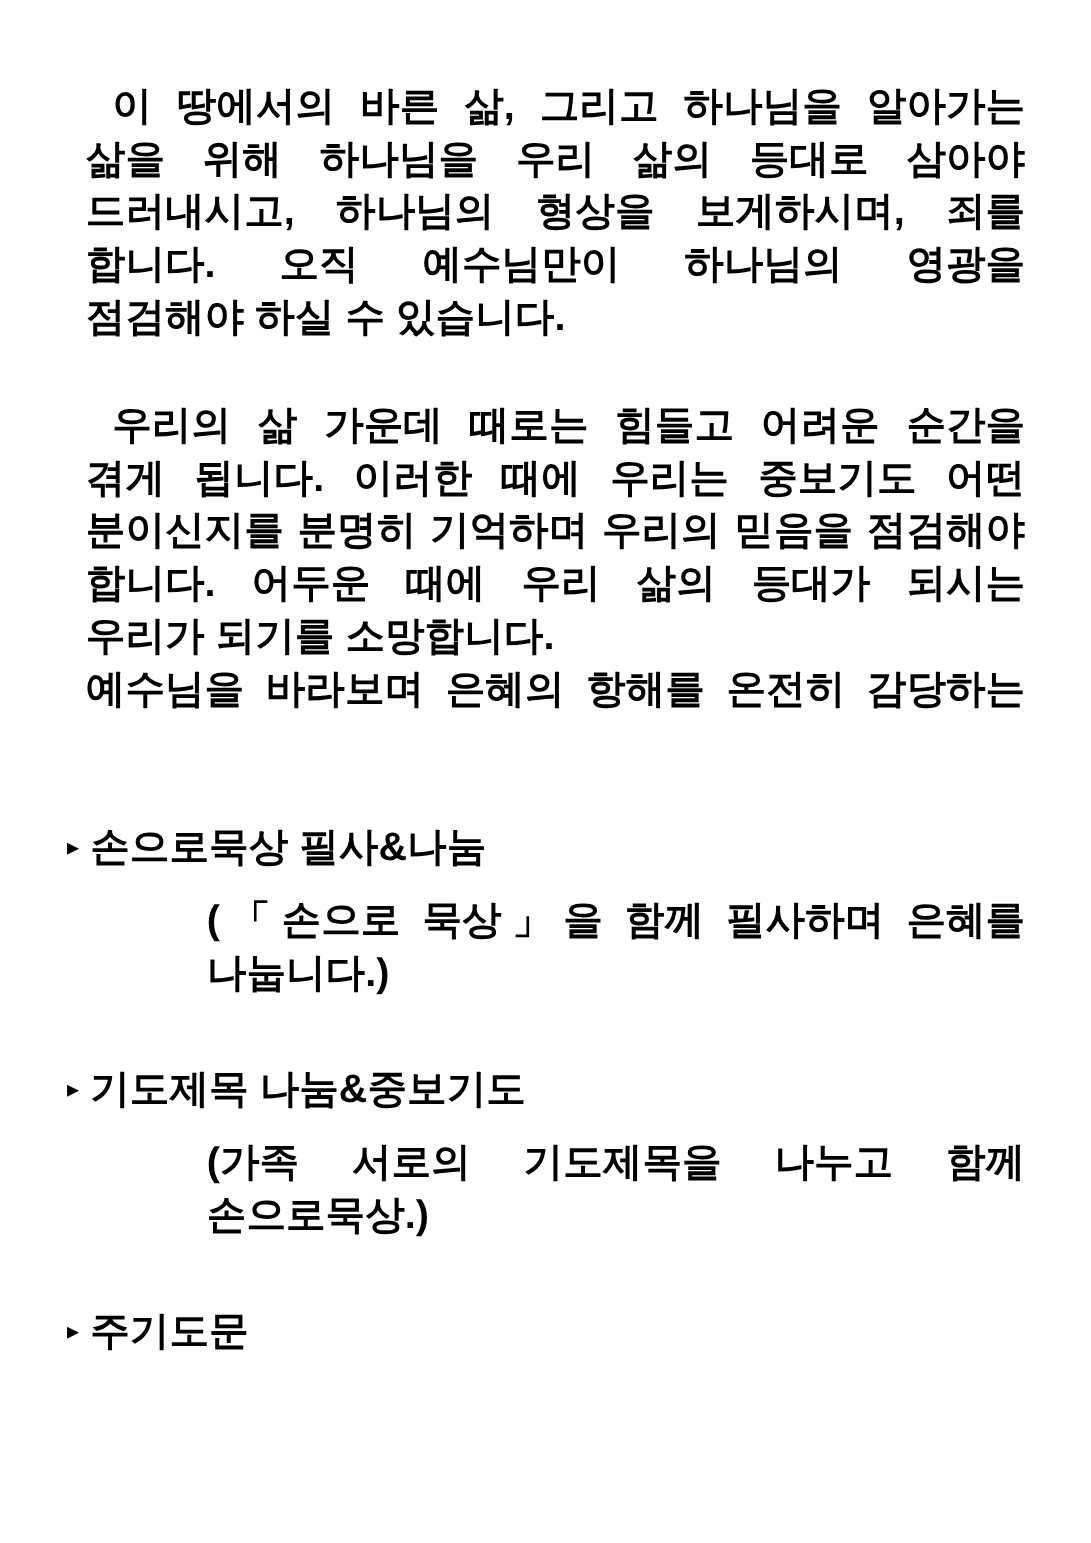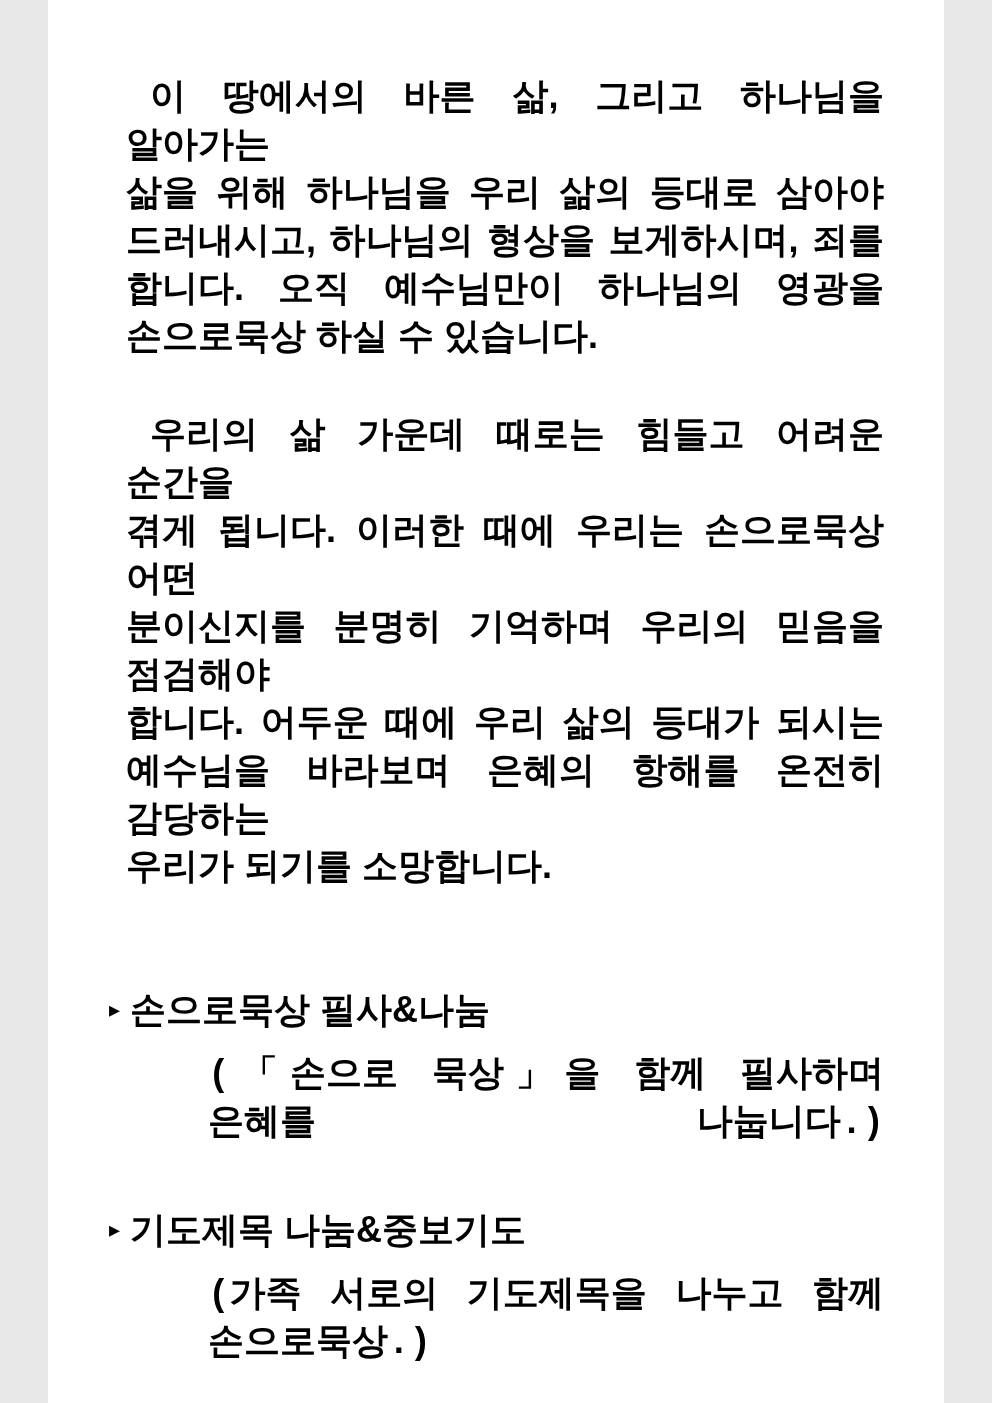--- a/index.html
+++ b/index.html
@@ -1,19 +1,19 @@
 <!DOCTYPE html>
 <html><head>
 <meta charset="utf-8">
 <style>
   * { margin: 0; padding: 0; box-sizing: border-box; }
   html, body { background: #e8e8e8; }
   .page {
     position: relative;
-    width: 896px;
+    width: 992px;
     height: 1403px;
     margin: 0 auto;
     background: #ffffff;
     color: #000000;
     font-family: "Liberation Sans", "DejaVu Sans", sans-serif;
     font-weight: 700;
     font-size: 36px;
     line-height: 48px;
     padding: 72px 60px 0 78px;
     overflow: hidden;
@@ -37,48 +37,47 @@
   }
   .bullet {
     font-size: 22px;
     line-height: 48px;
     margin-right: 10px;
     flex: 0 0 auto;
   }
   .section-title { white-space: nowrap; }
   .section-desc {
     margin-top: 18px;
-    margin-left: 82px;
+    margin-left: 110px;
     text-align: justify;
     text-align-last: justify;
     word-break: keep-all;
-    font-family: Liberation Mono, monospace;
   }
   .section-desc:empty { display: none; margin: 0; }
 </style>
 </head>
 <body>
 
 <div class="page">
 
   <div class="para">
     <div class="pline indent">이 땅에서의 바른 삶, 그리고 하나님을 알아가는</div>
     <div class="pline">삶을 위해 하나님을 우리 삶의 등대로 삼아야</div>
     <div class="pline">드러내시고, 하나님의 형상을 보게하시며, 죄를</div>
     <div class="pline">합니다. 오직 예수님만이 하나님의 영광을</div>
-    <div class="pline lastline">손으로묵상 하실 수 있습니다.</div>
+    <div class="pline lastline">점검해야 하실 수 있습니다.</div>
   </div>
 
   <div class="para">
     <div class="pline indent">우리의 삶 가운데 때로는 힘들고 어려운 순간을</div>
-    <div class="pline">겪게 됩니다. 이러한 때에 우리는 손으로묵상 어떤</div>
+    <div class="pline">겪게 됩니다. 이러한 때에 우리는 중보기도 어떤</div>
     <div class="pline">분이신지를 분명히 기억하며 우리의 믿음을 점검해야</div>
     <div class="pline">합니다. 어두운 때에 우리 삶의 등대가 되시는</div>
+    <div class="pline lastline">우리가 되기를 소망합니다.</div>
     <div class="pline">예수님을 바라보며 은혜의 항해를 온전히 감당하는</div>
-    <div class="pline lastline">우리가 되기를 소망합니다.</div>
   </div>
 
   <div class="sections">
 
     <div class="section">
       <div class="section-title-row">
         <span class="bullet">▸</span>
         <span class="section-title">손으로묵상 필사&amp;나눔</span>
       </div>
       <div class="section-desc">(「손으로 묵상」을 함께 필사하며 은혜를 나눕니다.)</div>

